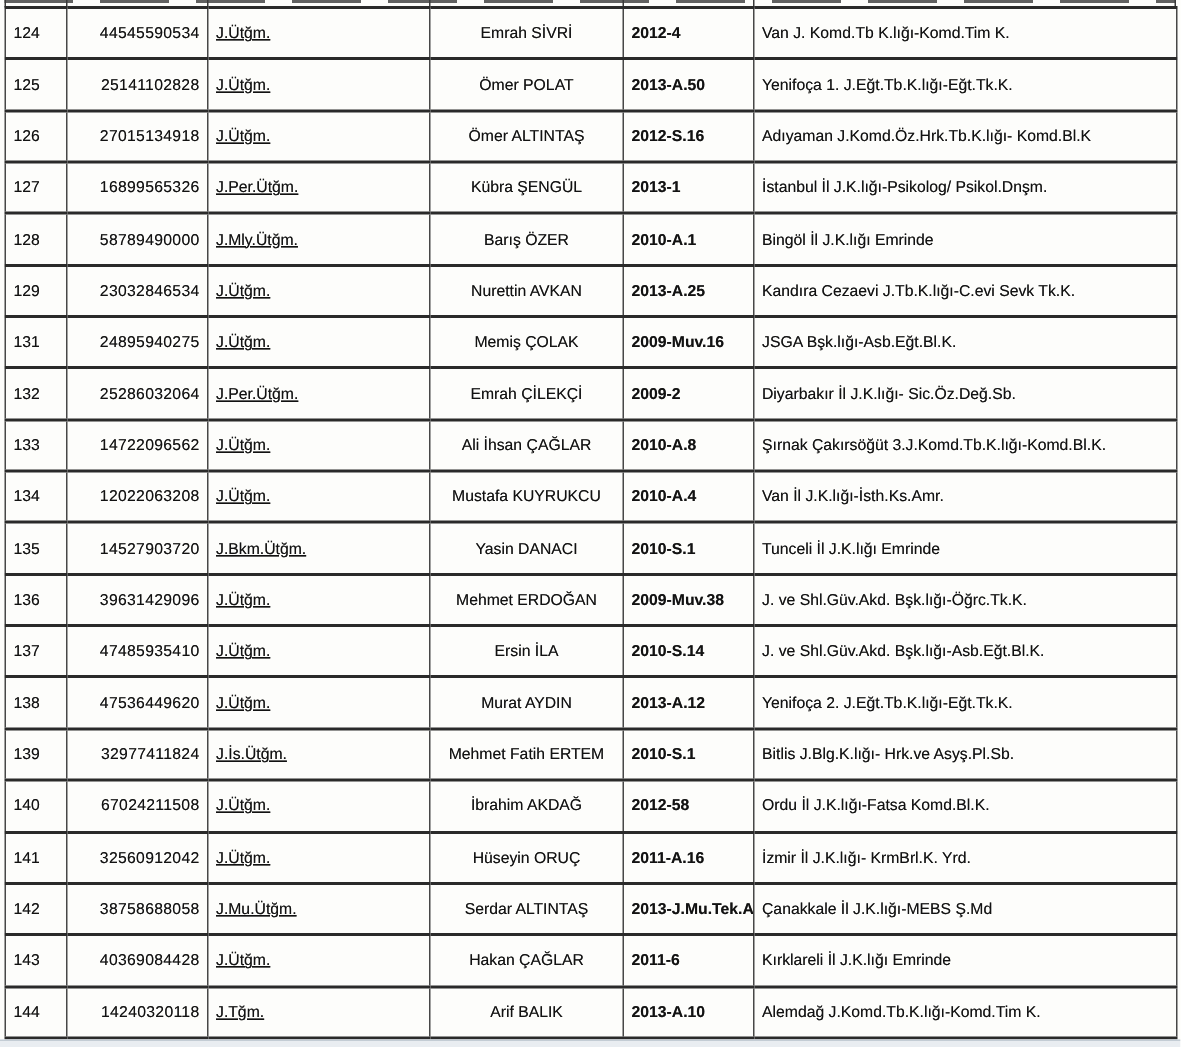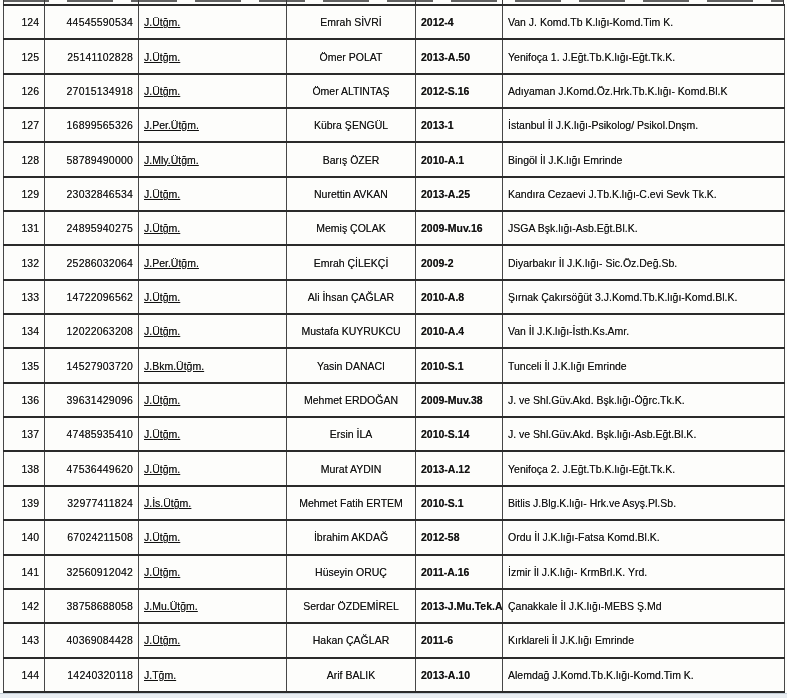--- a/index.html
+++ b/index.html
@@ -35,21 +35,21 @@
     border-top:2px solid #2a2a2a;
     border-bottom:2px solid #2a2a2a;
     font-size:10.5px;
     color:#121212;
     padding:0 5px;
     white-space:nowrap;
     overflow:hidden;
     text-shadow:0 0 .4px rgba(10,10,10,.6);
     vertical-align:middle;
   }
-  td.c-seq{text-align:right;padding:0 1px;}
+  td.c-seq{text-align:left;padding:0 1px;}
   td.c-id{text-align:right;padding:0 2px;letter-spacing:.2px;}
   td.c-rank{padding-left:5px;text-decoration:underline;}
   td.c-name{padding-left:6px;text-align:center;}
   td.c-term{padding:0 2px;font-size:10px;font-weight:bold;}
   td.c-assign{padding-left:7px;}
   .bottom-strip{
     position:absolute;left:0;right:0;bottom:0;height:4px;
     background:#e9edf1;
     border-top:1px solid #c3ccd4;
   }
@@ -211,21 +211,21 @@
     <td class="c-id">32560912042</td>
     <td class="c-rank">J.Ütğm.</td>
     <td class="c-name">Hüseyin ORUÇ</td>
     <td class="c-term">  2011-A.16</td>
     <td class="c-assign">İzmir İl J.K.lığı- KrmBrl.K. Yrd.</td>
   </tr>
         <tr>
     <td class="c-seq">142</td>
     <td class="c-id">38758688058</td>
     <td class="c-rank">J.Mu.Ütğm.</td>
-    <td class="c-name">Serdar ÖZDEMİREL</td>
+    <td class="c-name">Serdar ALTINTAŞ</td>
     <td class="c-term">2013-J.Mu.Tek.A.2</td>
     <td class="c-assign">Çanakkale İl J.K.lığı-MEBS Ş.Md</td>
   </tr>
         <tr>
     <td class="c-seq">143</td>
     <td class="c-id">40369084428</td>
     <td class="c-rank">J.Ütğm.</td>
     <td class="c-name">Hakan ÇAĞLAR</td>
     <td class="c-term">2011-6</td>
     <td class="c-assign">Kırklareli İl J.K.lığı Emrinde</td>

